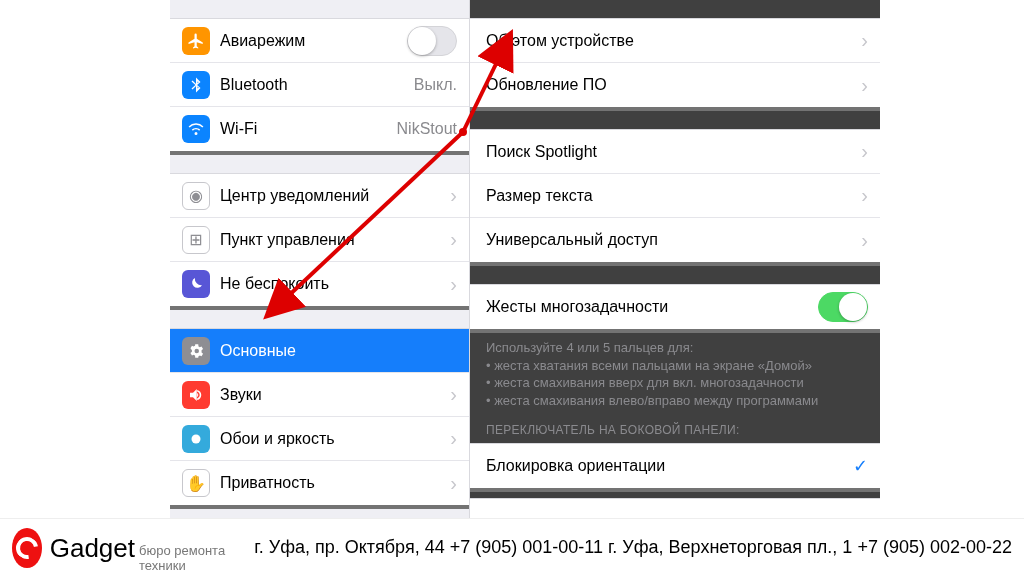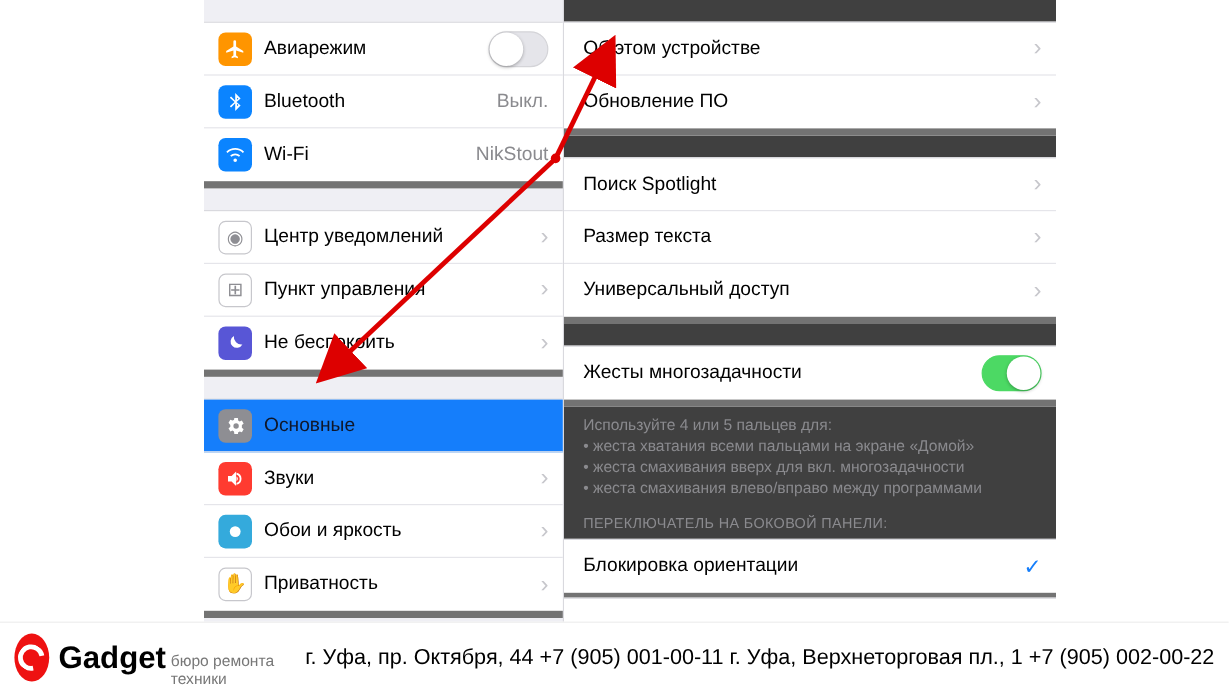--- a/index.html
+++ b/index.html
@@ -2,25 +2,25 @@
 <html><head>
 <meta charset="utf-8">
 <style>
   * { box-sizing: border-box; margin: 0; padding: 0; }
   html, body { width: 1024px; height: 576px; font-family: -apple-system, "Helvetica Neue", Arial, sans-serif; background: #fff; overflow: hidden; }
   .stage { position: relative; width: 1024px; height: 576px; }
 
   .leftpane { position: absolute; left: 170px; top: 0; width: 300px; height: 520px; background: #efeff4; border-right: 1px solid #d9d9de; }
   .rightpane { position: absolute; left: 470px; top: 0; width: 410px; height: 520px; background: #404040; }
 
-  .cell-group { background: #fff; border-top: 1px solid #d9d9de; border-bottom: 6px solid #737373; }
+  .cell-group { background: #fff; border-top: 1px solid #d9d9de; border-bottom: 4px solid #737373; }
   .cell-group + .cell-group { margin-top: 18px; }
   .cell { display: flex; align-items: center; height: 44px; padding: 0 12px; border-bottom: 1px solid #e5e5ea; font-size: 16px; color: #000; }
   .cell:last-child { border-bottom: none; }
-  .cell.selected { background: #157efb; color: #0f172a; }
+  .cell.selected { background: #157efb; color: #ffffff; }
   .cell.selected .icon { filter: none; }
   .icon { width: 28px; height: 28px; border-radius: 6px; margin-right: 10px; display: flex; align-items: center; justify-content: center; color: #fff; font-size: 16px; flex-shrink: 0; }
   .icon svg { width: 18px; height: 18px; }
   .label { flex: 1; white-space: nowrap; overflow: hidden; text-overflow: ellipsis; }
   .value { color: #8a8a8e; font-size: 16px; margin-left: 6px; }
   .chev { color: #c7c7cc; font-size: 20px; margin-left: 6px; }
 
   .switch { width: 50px; height: 30px; border-radius: 15px; position: relative; background: #e5e5ea; border: 1px solid #d4d4d8; }
   .switch .knob { position: absolute; width: 28px; height: 28px; border-radius: 50%; background: #fff; top: 0; left: 0; box-shadow: 0 1px 3px rgba(0,0,0,.3); }
   .switch.on { background: #4cd964; border-color: #4cd964; }
@@ -34,21 +34,21 @@
 
   .check { color: #157efb; font-size: 18px; }
 
   
   .arrow-svg { position: absolute; left: 170px; top: 0; width: 710px; height: 520px; pointer-events: none; }
 
   
   .brand { position: absolute; left: 0; bottom: 0; width: 1024px; height: 58px; background: #fff; display: flex; align-items: center; padding: 0 12px; font-size: 14px; color: #000; border-top: 1px solid #eee; }
   .brand .logo { width: 40px; height: 40px; border-radius: 50%; background: #e11; display: flex; align-items: center; justify-content: center; margin-right: 8px; }
   .brand .logo-inner { width: 22px; height: 22px; border: 4px solid #fff; border-right-color: transparent; border-radius: 50%; transform: rotate(35deg); }
-  .brand .name { font-size: 26px; font-weight: 700; margin-right: 18px; line-height: 1; text-align: center; }
+  .brand .name { font-size: 26px; font-weight: 400; margin-right: 18px; line-height: 1; text-align: center; }
   .brand .tag { font-size: 13px; color: #777; position: relative; top: 10px; left: -14px; }
   .brand .addr { flex: 1; font-size: 18px; color: #000; text-align: right; white-space: nowrap; }
 
   
   .bg-orange { background:#ff9500; } .bg-blue { background:#0b84ff; }
   .bg-gray { background:#8e8e93; } .bg-red { background:#ff3b30; }
   .bg-indigo { background:#5856d6; } .bg-teal { background:#34aadc; }
   .icon.line { background:transparent; border:1px solid #c7c7cc; }
 
   .cutoff { position:absolute; left:470px; top:498px; width:410px; height:22px; background:#fff; border-top:1px solid #d9d9de; font-size:16px; padding:0 16px; display:flex; align-items:flex-start; color:#000; overflow:hidden;}

